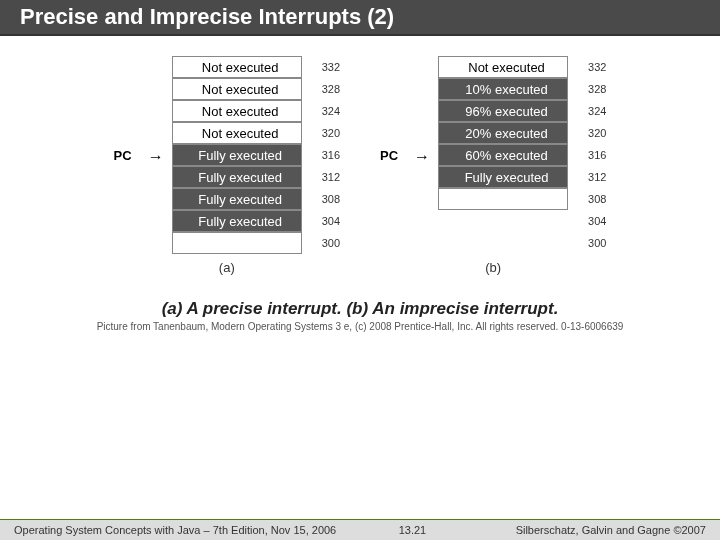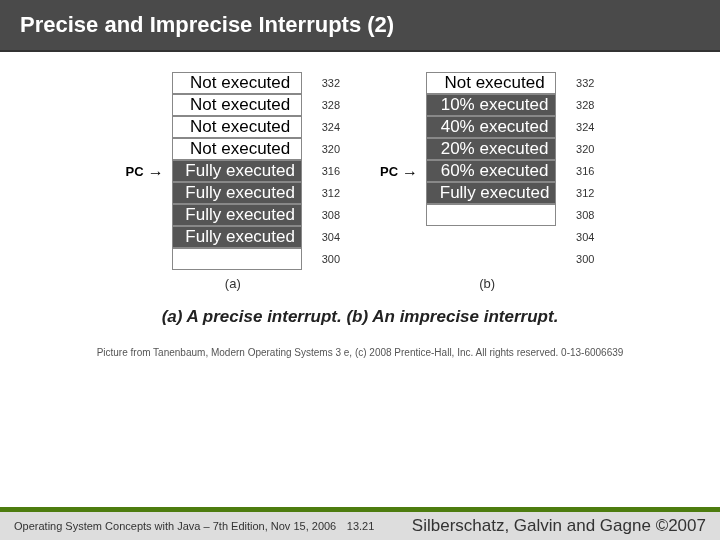--- a/index.html
+++ b/index.html
@@ -15,21 +15,21 @@
       height: 540px;
       background: #f0f0f0;
       display: flex;
       flex-direction: column;
     }
     .header {
       background: #4a4a4a;
       color: white;
       font-size: 22px;
       font-weight: bold;
-      padding: 12px 20px;
+      padding: 4px 20px;
       border-bottom: 2px solid #333;
     }
     .content {
       flex: 1;
       background: white;
       display: flex;
       flex-direction: column;
       align-items: center;
       padding: 10px 20px;
     }
@@ -52,21 +52,21 @@
       align-items: center;
       gap: 4px;
     }
     .pc-label {
       font-size: 13px;
       font-weight: bold;
       margin-right: 4px;
       display: flex;
       flex-direction: row;
       align-items: center;
-      gap: 4px;
+      gap: 16px;
     }
     .arrow {
       font-size: 16px;
     }
     .table-wrapper {
       display: flex;
       flex-direction: row;
       align-items: stretch;
     }
     .mem-table {
@@ -76,21 +76,21 @@
     .mem-row {
       display: flex;
       flex-direction: row;
       align-items: center;
       height: 22px;
     }
     .mem-cell {
       width: 130px;
       height: 22px;
       border: 1px solid #888;
-      font-size: 17px;
+      font-size: 13px;
       display: flex;
       align-items: center;
       justify-content: center;
       background: white;
       padding-left: 7px;
     }
     .mem-cell.dark {
       background: #555;
       color: white;
     }
@@ -108,45 +108,44 @@
       color: #333;
     }
     .diagram-label {
       font-size: 13px;
       margin-top: 6px;
       color: #333;
     }
     .caption {
       font-size: 17px;
       font-weight: bold;
-      margin-top: 16px;
+      margin-top: 24px;
       text-align: right;
       color: #222;
       font-style: italic;
     }
     .picture-credit {
       font-size: 10px;
       color: #555;
-      margin-top: 20px;
+      margin-top: 2px;
       text-align: center;
     }
     .footer {
       background: #ddd;
-      border-top: 5px solid #4d7c0f;
-      display: flex;
-      flex-direction: row;
-      align-items: center;
+      border-top: 1px solid #4d7c0f;
+      display: flex;
+      flex-direction: row;
       justify-content: space-between;
       padding: 4px 14px;
       font-size: 11px;
       color: #333;
     }
     .footer-left { font-size: 11px; }
     .footer-center { font-size: 11px; }
-    .footer-right { font-size: 17px; margin-left: 27px; }
+    .footer-right { font-size: 11px; margin-left: 27px; }
   </style>
 </head>
 <body>
 
 <div class="slide">
   <div class="header">
     <span>Precise and Imprecise Interrupts (2)</span>
   </div>
   <div class="content">
     <div class="diagrams-row">
@@ -223,21 +222,21 @@
 
               <div class="mem-row">
                 <div class="mem-cell">Not executed</div>
               </div>
 
               <div class="mem-row">
                 <div class="mem-cell dark">10% executed</div>
               </div>
 
               <div class="mem-row">
-                <div class="mem-cell dark">40% executed</div>
+                <div class="mem-cell dark">96% executed</div>
               </div>
 
 
               <div class="mem-row">
                 <div class="mem-cell dark">20% executed</div>
               </div>
 
               <div class="mem-row">
                 <div class="mem-cell dark">60% executed</div>
               </div>

